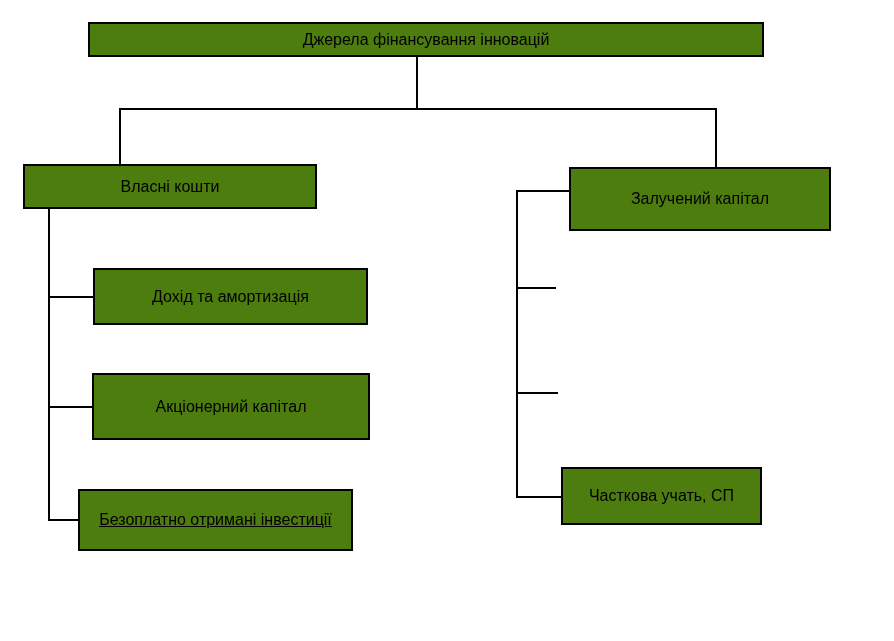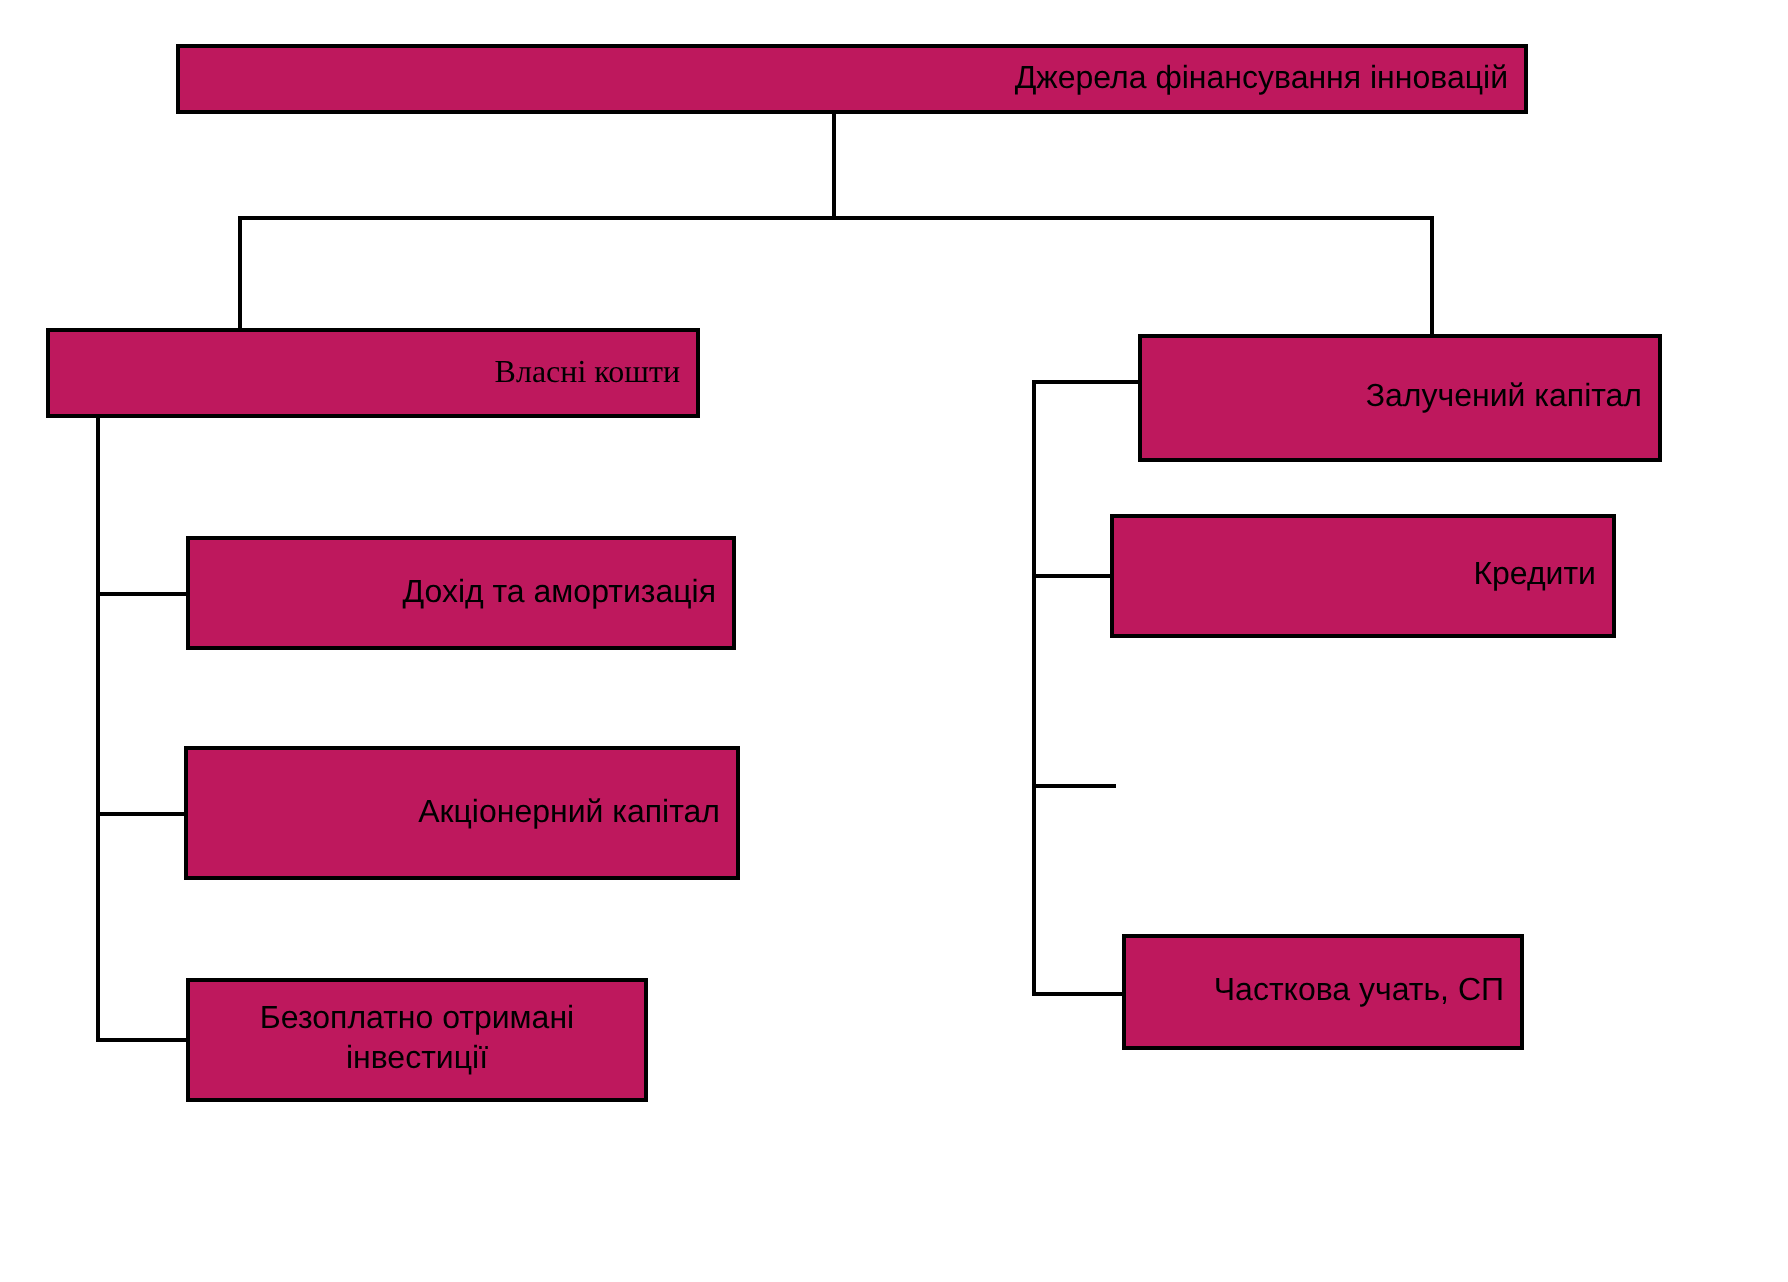--- a/index.html
+++ b/index.html
@@ -20,35 +20,35 @@
     position: absolute;
     left: 0;
     top: 0;
     width: 894px;
     height: 641px;
   }
   .node {
     position: absolute;
     box-sizing: border-box;
     border: 2px solid #000000;
-    background: #be185d;
+    background: #4d7c0f;
     display: flex;
     align-items: center;
-    justify-content: flex-end;
+    justify-content: center;
     text-align: center;
     font-size: 16px;
     line-height: 20px;
     padding: 2px 8px;
   }
   .node--title   { left: 88px;  top: 22px;  width: 676px; height: 35px; }
-  .node--own     { left: 23px;  top: 164px; width: 327px; height: 45px; font-family: Liberation Serif, serif; }
+  .node--own     { left: 23px;  top: 164px; width: 294px; height: 45px; }
   .node--attr    { left: 569px; top: 167px; width: 262px; height: 64px; }
   .node--own-c1  { left: 93px;  top: 268px; width: 275px; height: 57px; }
   .node--own-c2  { left: 92px;  top: 373px; width: 278px; height: 67px; }
-  .node--own-c3  { left: 93px;  top: 489px; width: 231px; height: 62px; }
+  .node--own-c3  { left: 78px;  top: 489px; width: 275px; height: 62px; text-decoration: underline; }
   .node--attr-c1 { left: 555px; top: 257px; width: 253px; height: 62px; }
   .node--attr-c2 { left: 557px; top: 363px; width: 253px; height: 60px; }
   .node--attr-c3 { left: 561px; top: 467px; width: 201px; height: 58px; }
 </style>
 </head>
 <body>
 
 <div class="canvas">
 
   <svg class="connectors" viewBox="0 0 894 641" xmlns="http://www.w3.org/2000/svg">
@@ -91,22 +91,19 @@
   </div>
 
   <div class="node node--own-c1">
     <span>Дохід та амортизація</span>
   </div>
 
   <div class="node node--own-c3">
     <span>Безоплатно отримані інвестиції</span>
   </div>
 
-  <div class="node node--attr-c1">
-    <span>Кредити</span>
-  </div>
 
 
   <div class="node node--attr-c3">
     <span>Часткова учать, СП</span>
   </div>
 
 </div>
 
 </body></html>

